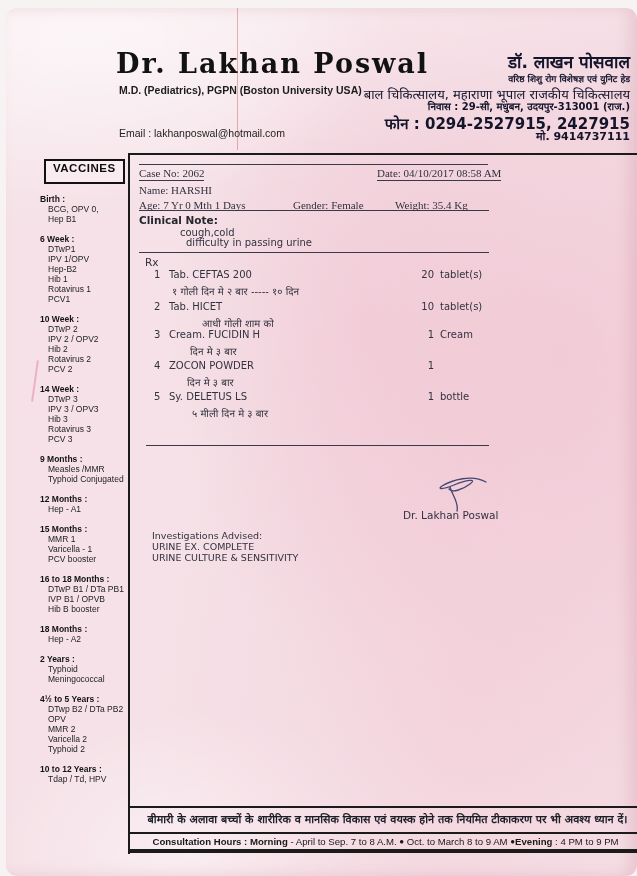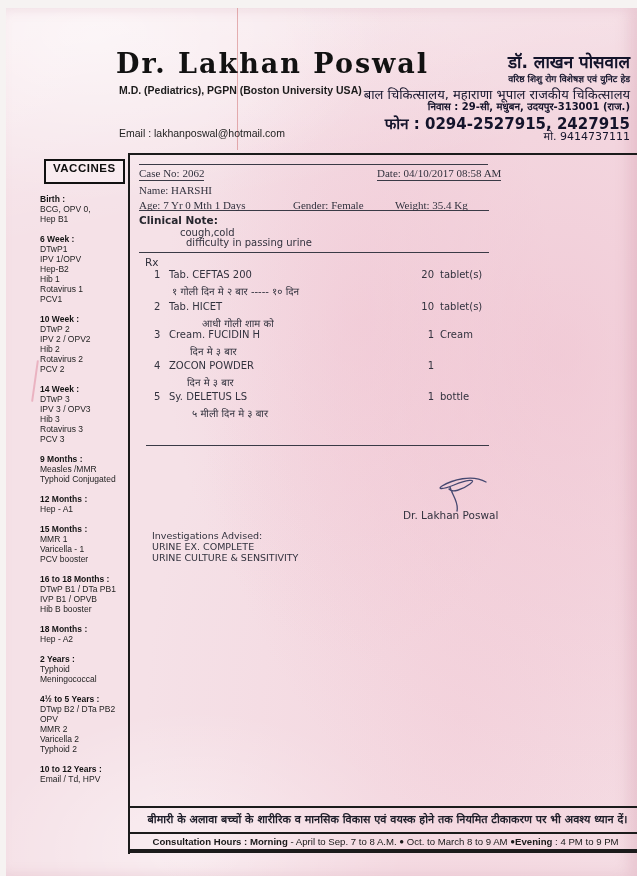--- a/index.html
+++ b/index.html
@@ -13,20 +13,21 @@
     position:absolute;top:8px;left:6px;right:0;bottom:0;
     background-color:var(--paper);
     background-image:
       linear-gradient(168deg, rgba(255,255,255,.38) 0%, rgba(255,255,255,0) 24%),
       radial-gradient(420px 240px at 14% 3%, rgba(255,255,255,.55), rgba(255,255,255,0) 70%),
       radial-gradient(520px 720px at 88% 40%, rgba(238,186,202,.55), rgba(238,186,202,0) 70%),
       radial-gradient(280px 480px at 56% 36%, rgba(240,196,210,.45), rgba(240,196,210,0) 70%),
       radial-gradient(420px 620px at 72% 82%, rgba(243,205,216,.55), rgba(243,205,216,0) 75%),
       radial-gradient(300px 200px at 30% 97%, rgba(255,255,255,.45), rgba(255,255,255,0) 70%);
     box-shadow: inset -8px 0 14px rgba(190,120,140,.22);
+    border-radius: 11px;
   }
   .abs{position:absolute;}
   
   .red-streak{position:absolute;left:231px;top:0;width:1px;height:142px;background:var(--artifact_red);opacity:.4;}
   .pink-scratch{position:absolute;left:28px;top:352px;width:2px;height:42px;background:#e7a8b8;border-radius:2px;transform:rotate(8deg);opacity:.8;}
   
   .doc-name{left:110px;top:40px;font-family:"DejaVu Serif","Liberation Serif",serif;font-weight:bold;font-size:27px;letter-spacing:2px;color:var(--ink);}
   .hdr-b{font-family:"Liberation Sans",sans-serif;font-weight:bold;font-size:10.5px;color:#1c1c1c;}
   .hdr-n{font-family:"Liberation Sans",sans-serif;font-size:10.5px;color:#222;}
   .hdr-hi{right:7px;text-align:left;color:var(--hindi);font-family:"DejaVu Sans",sans-serif;}
@@ -35,21 +36,21 @@
   .hline-top{left:122px;top:145px;width:515px;height:2px;background:var(--line);}
   .rule{background:#3a3a46;height:1px;}
   .f-line1{left:124px;top:798px;width:513px;height:2px;background:var(--line);}
   .f-line2{left:124px;top:824px;width:513px;height:2px;background:var(--line);}
   .f-line3{left:124px;top:841px;width:513px;height:4px;background:var(--line);}
   
   .sidebar{left:30px;top:150px;width:94px;font-family:"Liberation Sans",sans-serif;color:#1f1f1f;}
   .vaccines-box{display:inline-block;margin-left:8px;border:2px solid #111;padding:1px 7px 8px 7px;font-weight:bold;font-size:11.5px;letter-spacing:.5px;color:#0d0d0d;background:rgba(255,255,255,.25);}
   .vgroup{margin-top:10px;margin-left:4px;}
   .vlabel{font-weight:bold;font-size:8.5px;line-height:10px;color:#141414;}
-  .vitem{font-size:8.5px;line-height:10px;color:#232323;}
+  .vitem{font-size:8.5px;line-height:10px;color:#232323;margin-left:8px;}
   
   .serif{font-family:"Liberation Serif",serif;font-size:11px;color:var(--print);}
   .u{border-bottom:1px solid #3a3a46;padding-bottom:1px;}
   .mono-print{font-family:"DejaVu Sans",sans-serif;font-size:10px;color:var(--print);}
   .bold{font-weight:bold;}
   .rx-row{left:0;width:637px;height:32px;}
   .rx-no{position:absolute;left:148px;top:0;font-size:10px;color:var(--print);}
   .rx-drug{position:absolute;left:163px;top:0;font-size:10px;color:var(--print);}
   .rx-qty-num{position:absolute;left:400px;top:0;width:28px;text-align:right;font-size:10px;color:var(--print);}
   .rx-qty-unit{position:absolute;left:434px;top:0;font-size:10px;color:var(--print);}
@@ -73,21 +74,21 @@
 
     <div class="abs doc-name">Dr. Lakhan Poswal</div>
     <div class="abs hdr-b" style="left:113px;top:76px;">M.D. (Pediatrics), PGPN (Boston University USA)</div>
     <div class="abs hdr-n" style="left:113px;top:119px;">Email : lakhanposwal@hotmail.com</div>
 
     <div class="abs hdr-hi" style="top:42px;font-size:17px;font-weight:bold;">डॉ. लाखन पोसवाल</div>
     <div class="abs hdr-hi" style="top:64px;font-size:9px;font-weight:600;">वरिष्ठ शिशु रोग विशेषज्ञ एवं युनिट हेड</div>
     <div class="abs hdr-hi" style="top:77px;font-size:13px;font-weight:400;">बाल चिकित्सालय, महाराणा भूपाल राजकीय चिकित्सालय</div>
     <div class="abs hdr-hi" style="top:91px;font-size:10px;font-weight:600;">निवास : 29-सी, मधुबन, उदयपुर-313001 (राज.)</div>
     <div class="abs hdr-hi" style="top:105px;font-size:15px;font-weight:bold;">फोन : 0294-2527915, 2427915</div>
-    <div class="abs hdr-hi" style="top:120px;font-size:11px;font-weight:normal;">मो. 9414737111</div>
+    <div class="abs hdr-hi" style="top:120px;font-size:11px;font-weight:bold;">मो. 9414737111</div>
 
     <div class="abs hline-top"></div>
     <div class="abs vline"></div>
     <div class="abs f-line1"></div>
     <div class="abs f-line2"></div>
     <div class="abs f-line3"></div>
 
     <div class="abs sidebar">
       <div class="vaccines-box">VACCINES</div>
       <div class="vgroup">
@@ -153,21 +154,21 @@
       <div class="vgroup">
         <div class="vlabel">4½ to 5 Years :</div>
         <div class="vitem">DTwp B2 / DTa PB2</div>
         <div class="vitem">OPV</div>
         <div class="vitem">MMR 2</div>
         <div class="vitem">Varicella 2</div>
         <div class="vitem">Typhoid 2</div>
       </div>
       <div class="vgroup">
         <div class="vlabel">10 to 12 Years :</div>
-        <div class="vitem">Email / Td,  HPV</div>
+        <div class="vitem">Tdap / Td,  HPV</div>
       </div>
     </div>
 
     <div class="abs rule" style="left:133px;top:156px;width:349px;"></div>
     <div class="abs rule" style="left:133px;top:202px;width:350px;"></div>
     <div class="abs rule" style="left:133px;top:244px;width:350px;"></div>
     <div class="abs rule" style="left:140px;top:437px;width:343px;"></div>
 
     <div class="abs serif u" style="left:133px;top:159px;">Case No: 2062</div>
     <div class="abs serif u" style="left:371px;top:159px;">Date: 04/10/2017 08:58 AM</div>

